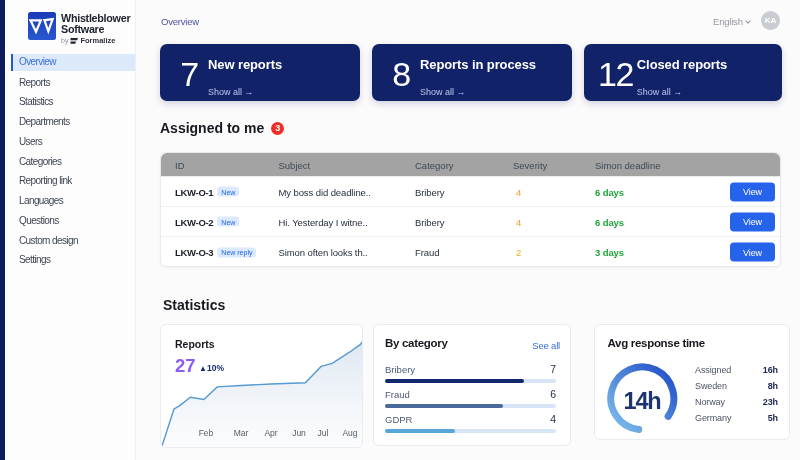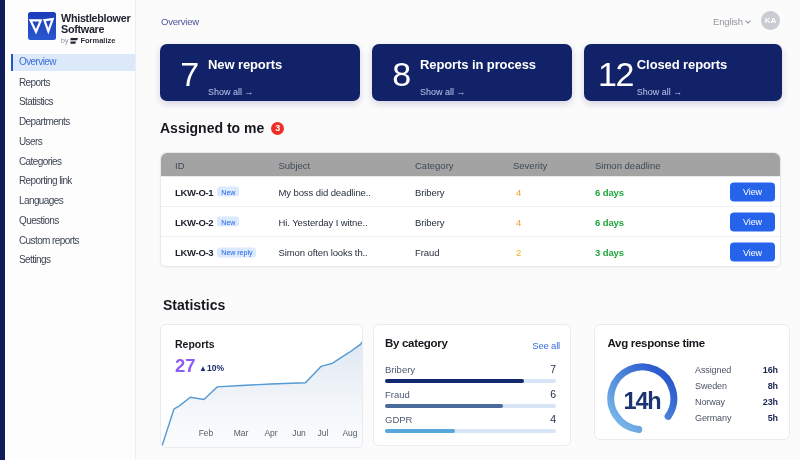--- a/index.html
+++ b/index.html
@@ -92,21 +92,21 @@
   <div class="nav">
     <div class="item active">Overview</div>
     <div class="item">Reports</div>
     <div class="item">Statistics</div>
     <div class="item">Departments</div>
     <div class="item">Users</div>
     <div class="item">Categories</div>
     <div class="item">Reporting link</div>
     <div class="item">Languages</div>
     <div class="item">Questions</div>
-    <div class="item">Custom reports</div>
+    <div class="item">Custom design</div>
     <div class="item">Settings</div>
   </div>
 </div>
 <div class="main">
   <div class="crumb">Overview</div>
   <div class="lang">English <span class="chev"></span></div>
   <div class="avatar">KA</div>
   <div class="cards">
     <div class="card">
         <div class="num">7</div>

